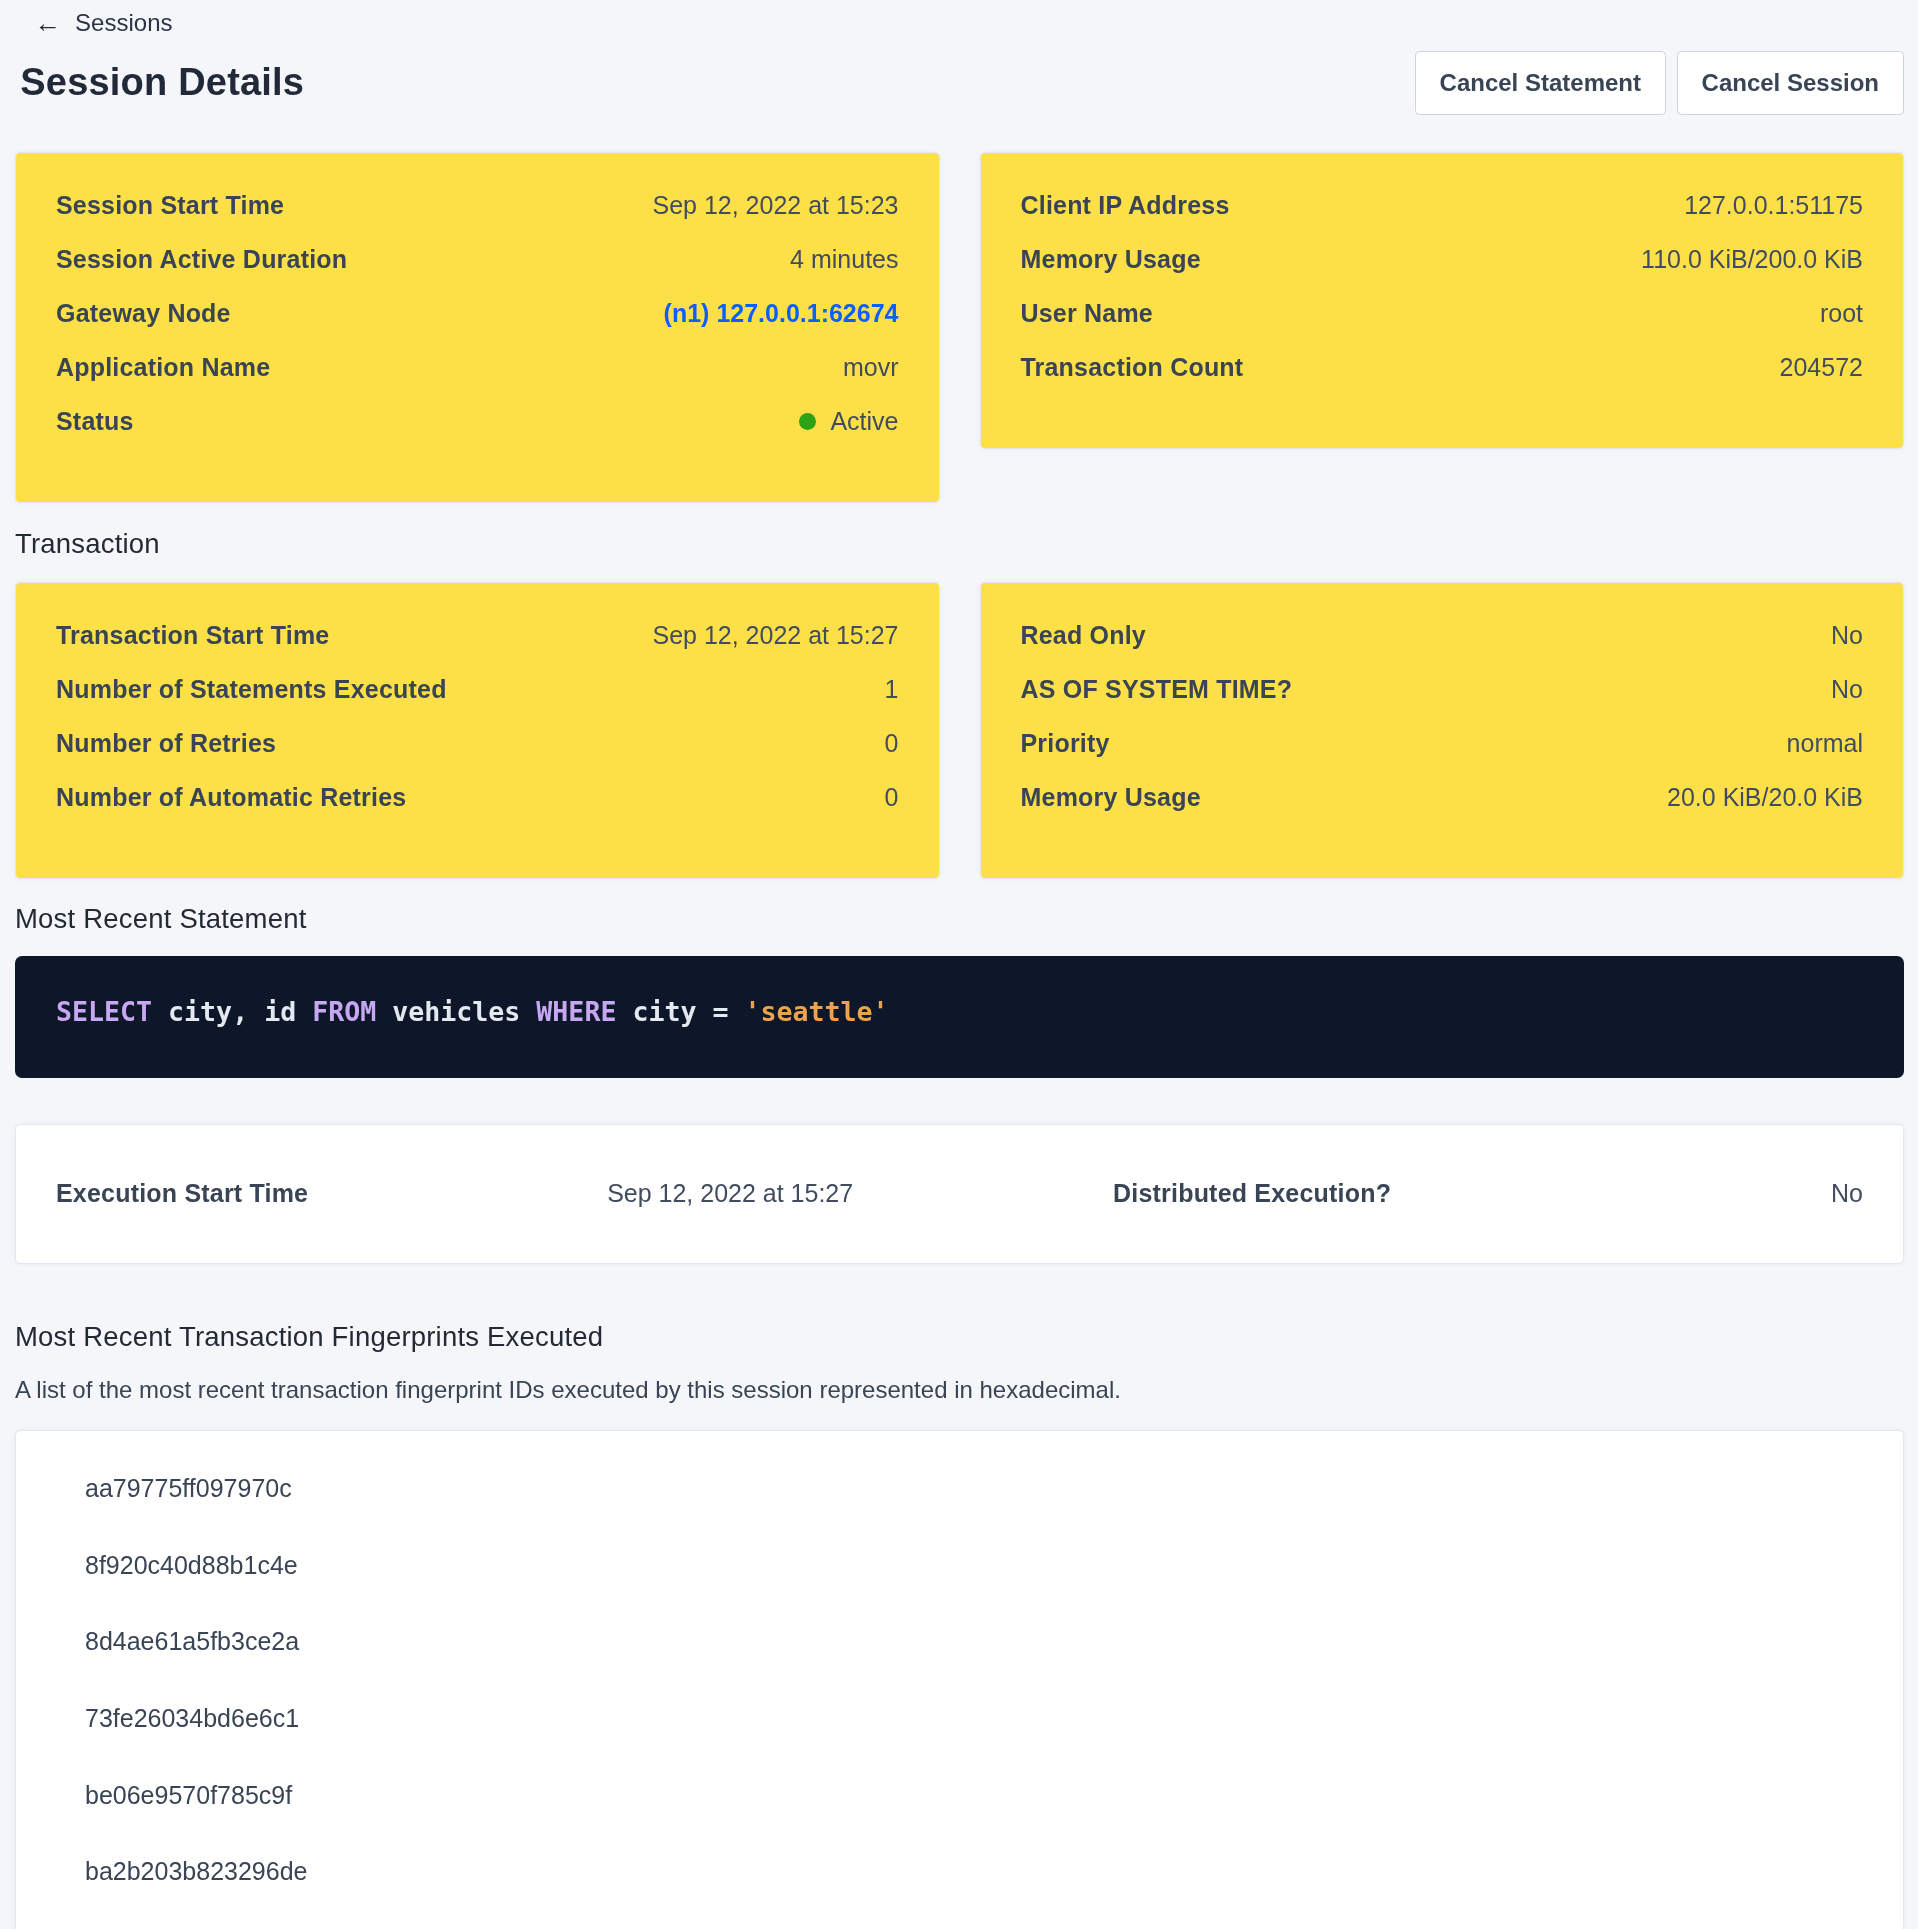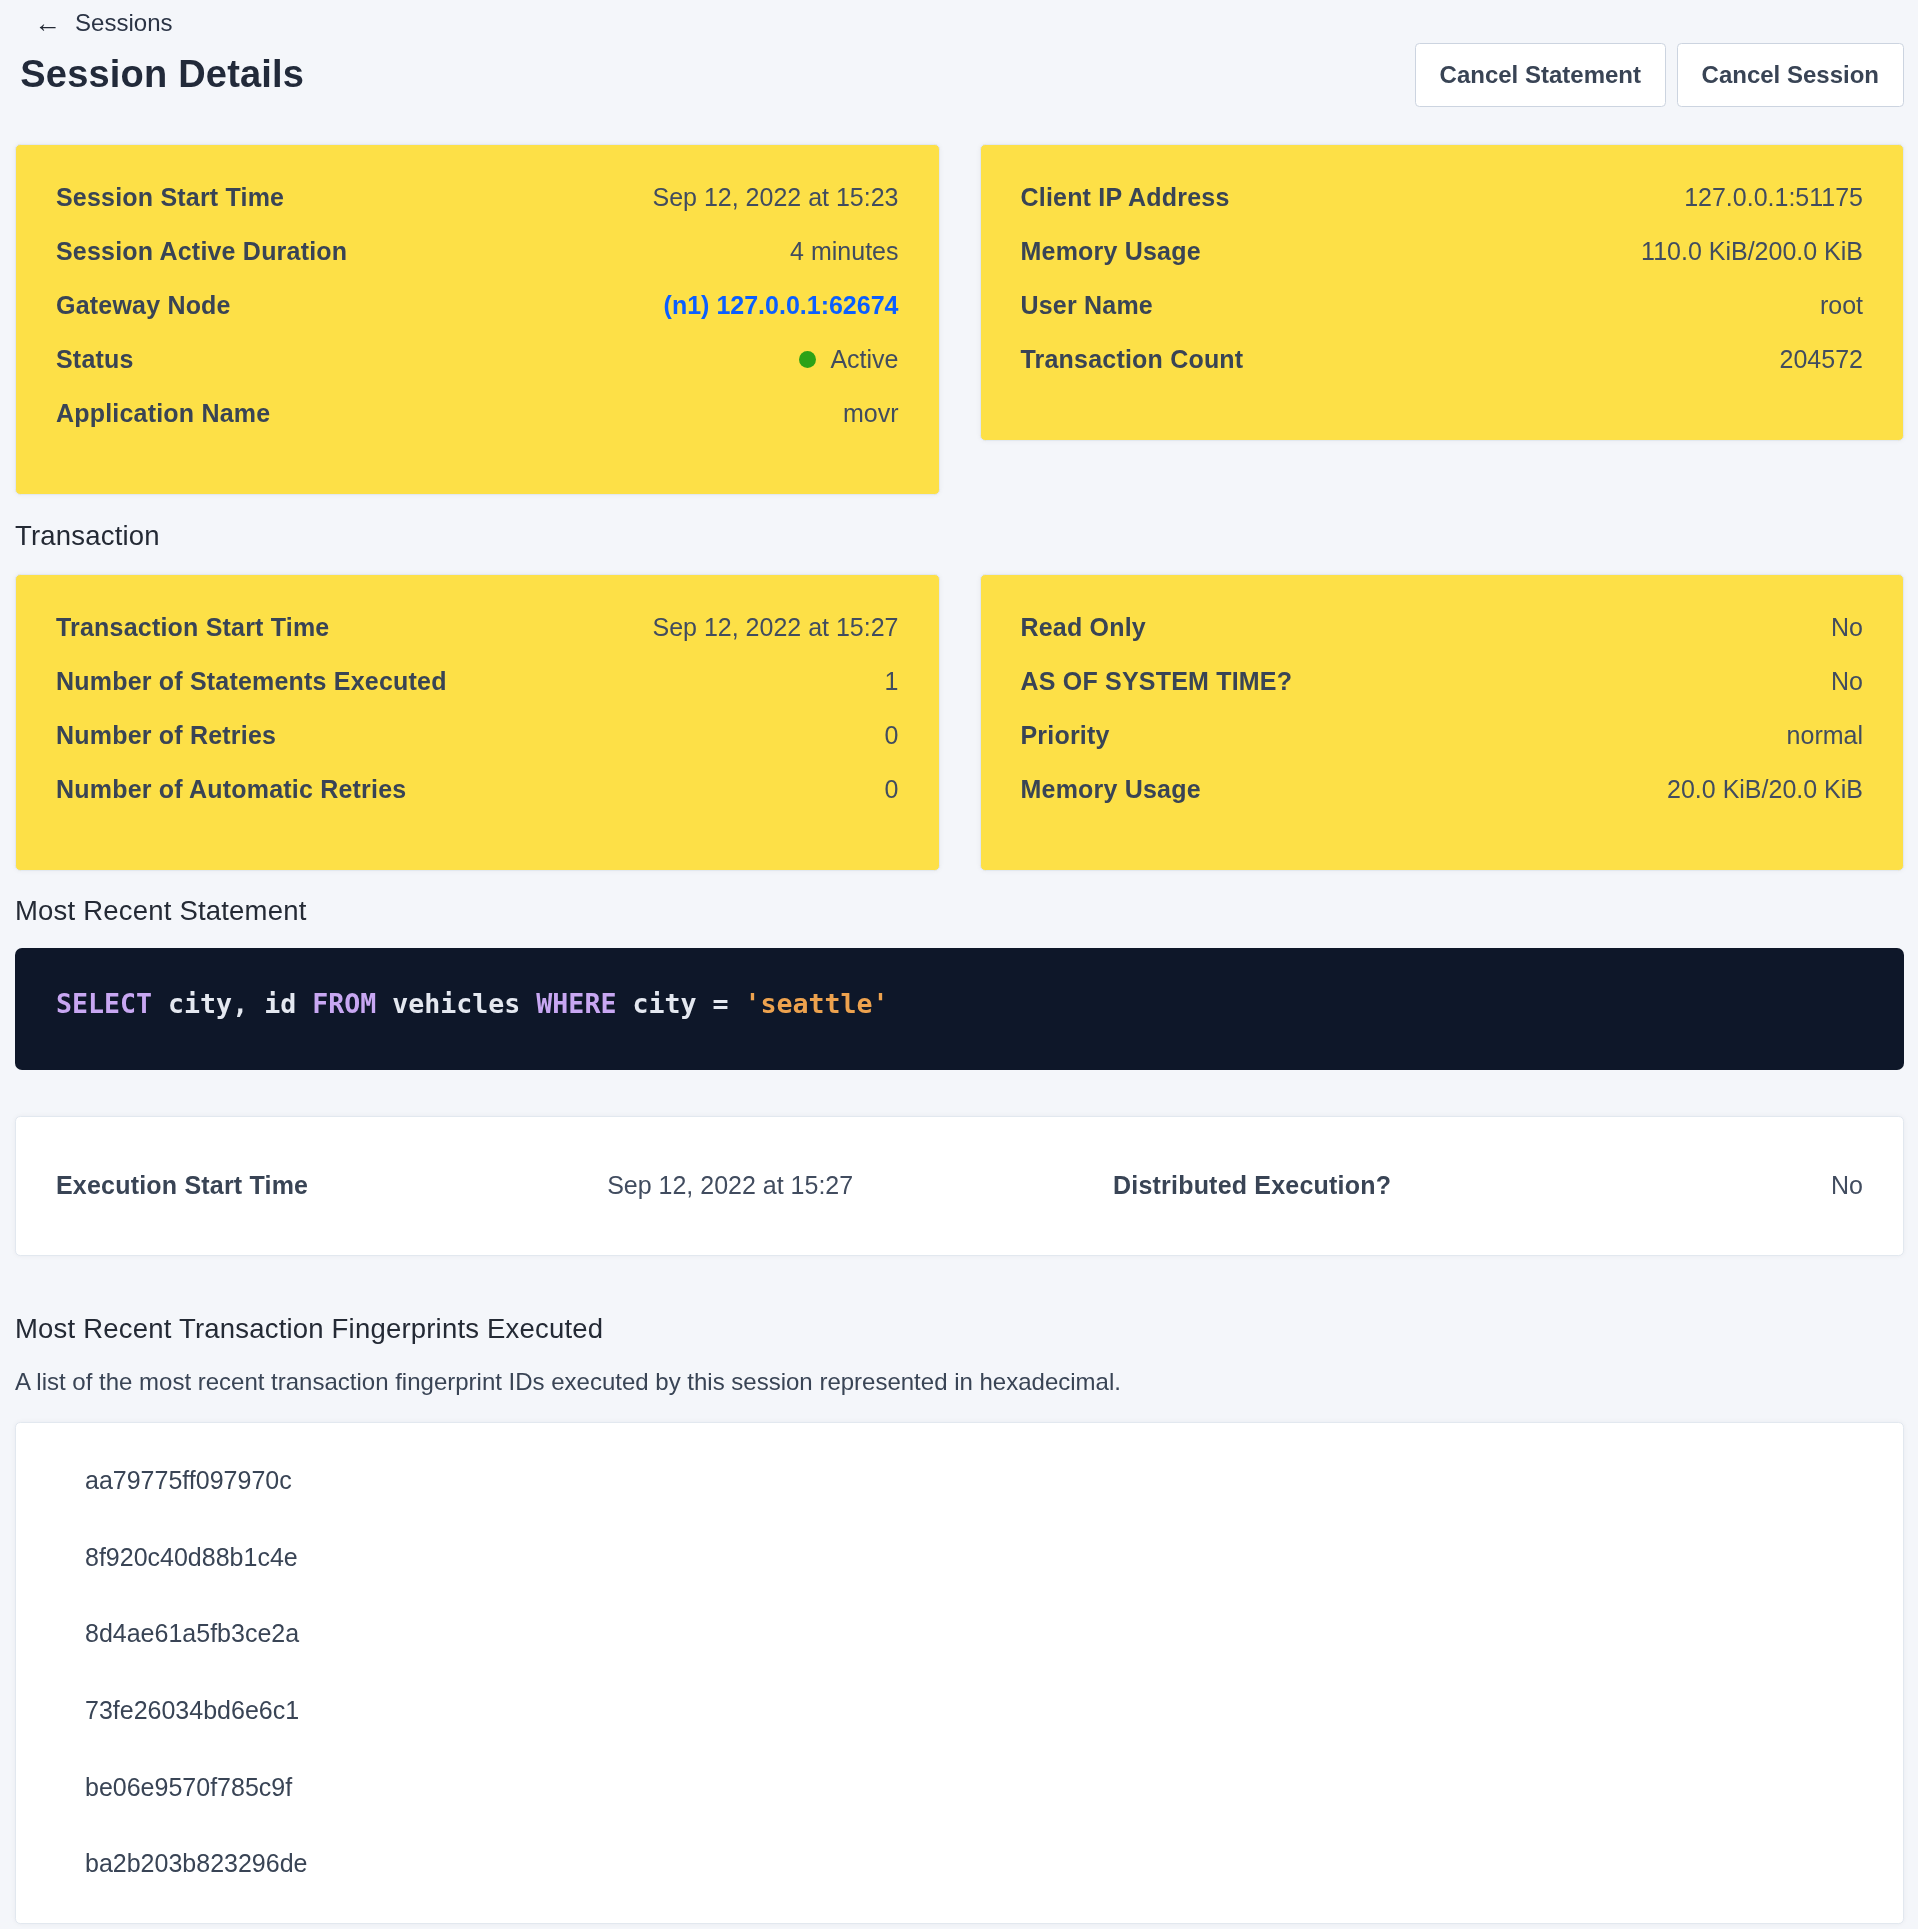--- a/index.html
+++ b/index.html
@@ -16,21 +16,21 @@
   .breadcrumb {
     display: flex; align-items: center; gap: 14px;
     margin-left: 19.5px; margin-top: 1.8px;
     font-size: 24px; color: #2b3445; cursor: pointer; width: fit-content;
   }
   .breadcrumb .arrow { font-size: 26.6px; line-height: 26.6px; color: #242a35; }
 
   
   .header-row {
     display: flex; justify-content: space-between; align-items: center;
-    margin-top: 6px; padding-left: 5.3px;
+    margin-top: 14px; padding-left: 5.3px;
   }
   .page-title { font-size: 38px; font-weight: bold; color: #222a3a; letter-spacing: 0.2px; }
   .actions { display: flex; gap: 10.6px; }
   .btn {
     height: 64px; padding: 0 24px;
     background: #ffffff; border: 0.9px solid #ccd4e0; border-radius: 4.4px;
     font-family: "Liberation Sans", sans-serif;
     font-size: 24px; font-weight: bold; color: #394455;
     cursor: pointer; display: flex; align-items: center;
   }
@@ -132,29 +132,29 @@
       </div>
       <div class="kv-row">
         <span class="kv-label">Session Active Duration</span>
         <span class="kv-value">4 minutes</span>
       </div>
       <div class="kv-row">
         <span class="kv-label">Gateway Node</span>
         <a class="kv-value link">(n1) 127.0.0.1:62674</a>
       </div>
       <div class="kv-row">
+        <span class="kv-label">Application Name</span>
+        <span class="kv-value">movr</span>
+      </div>
+      <div class="kv-row">
         <span class="kv-label">Status</span>
         <span class="kv-value status-wrap">
           <span class="status-dot"></span>
           <span>Active</span>
         </span>
-      </div>
-      <div class="kv-row">
-        <span class="kv-label">Application Name</span>
-        <span class="kv-value">movr</span>
       </div>
     </div>
 
     <div class="card">
       <div class="kv-row">
         <span class="kv-label">Client IP Address</span>
         <span class="kv-value">127.0.0.1:51175</span>
       </div>
       <div class="kv-row">
         <span class="kv-label">Memory Usage</span>

